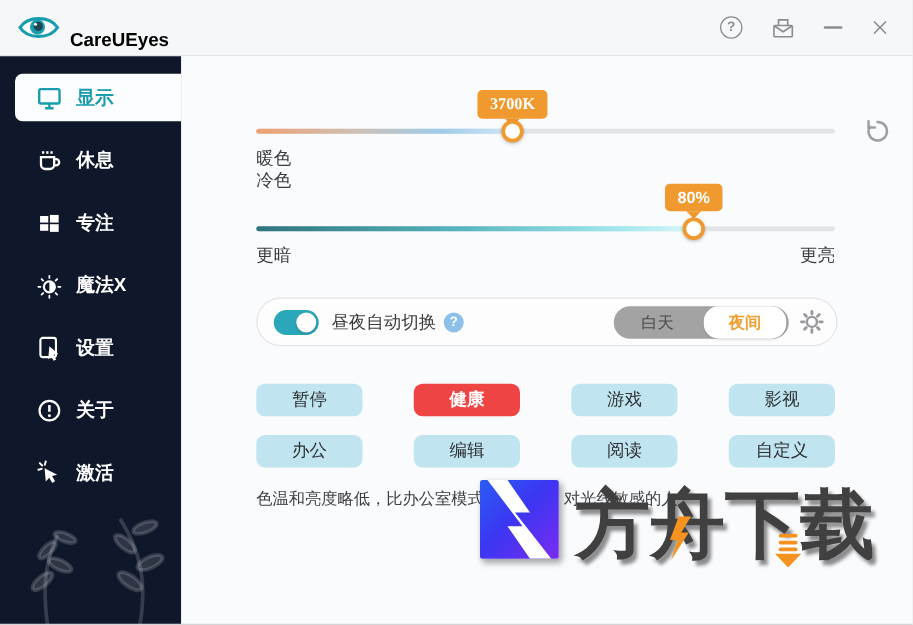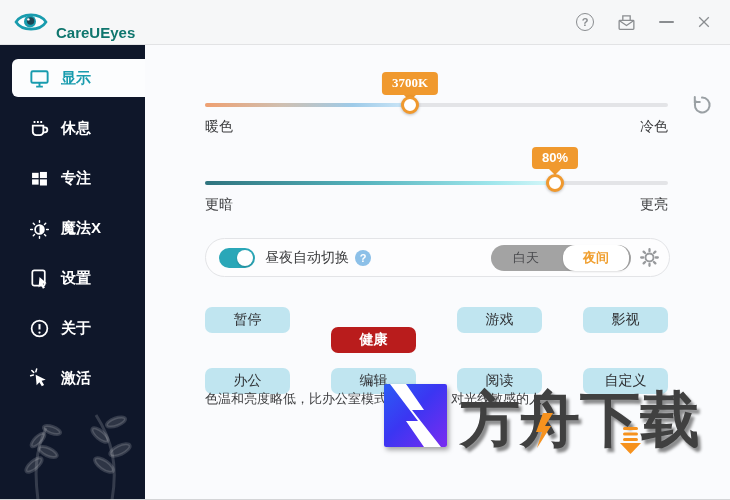--- a/index.html
+++ b/index.html
@@ -4,21 +4,21 @@
 <style>
   * { margin:0; padding:0; box-sizing:border-box; }
   html,body { width:730px; height:500px; }
   body { font-family:"Liberation Sans","DejaVu Sans",sans-serif; background:#fafbfd; position:relative; overflow:hidden; }
   .window { position:absolute; inset:0; box-shadow:inset 0 0 0 1px #d9dadc; }
 
   
   .titlebar { position:absolute; top:0; left:0; right:0; height:45px; background:#f6f7f8;
               border-bottom:1px solid #e2e3e5; display:flex; align-items:center; padding:0 18px 0 14px; }
   .app-logo { width:34px; height:28px; display:flex; align-items:center; }
-  .app-title { font-size:15px; font-weight:bold; color:#0f766e; margin-left:8px;margin-top:21px; }
+  .app-title { font-size:15px; font-weight:bold; color:#000000; margin-left:8px;margin-top:21px; }
   .tb-actions { margin-left:auto; display:flex; align-items:center; gap:22px; color:#8a8d90; }
   .tb-btn { display:flex; align-items:center; justify-content:center; cursor:default; }
   .help-circle { width:18px; height:18px; border:1.6px solid #8a8d90; border-radius:50%;
                  font-size:11px; font-weight:bold; display:flex; align-items:center; justify-content:center; }
   .min-bar { width:15px; height:2px; background:#8a8d90; border-radius:1px; }
 
   
   .sidebar { position:absolute; top:45px; left:0; width:145px; bottom:0; background:#0f172a; overflow:hidden; }
   .side-nav { padding-top:8px; position:relative; z-index:2; }
   .side-item { height:50px; display:flex; align-items:center; color:#fff; font-size:15px; font-weight:bold; cursor:pointer; }
@@ -61,21 +61,21 @@
   .seg-opt.selected { background:#fff; border-radius:12px; margin:2px; padding:4px 20px; color:#f0a032;
                       font-weight:bold; box-shadow:0 1px 2px rgba(0,0,0,.12); }
   .gear-btn { margin-left:8px; color:#97999c; display:flex; align-items:center; cursor:pointer; }
 
   
   .presets { position:absolute; left:60px; top:262px; width:463px; display:grid;
              grid-template-columns:repeat(4,85px); justify-content:space-between; row-gap:15px; }
   .preset-btn { height:26px; border-radius:7px; background:#c0e5f0; color:#2e3033; font-size:14px;
                 display:flex; align-items:center; justify-content:center; cursor:pointer;
                 font-family:inherit; border:none; }
-  .preset-btn.active { background:#b91c1c; color:#fff; font-weight:bold;margin-top:20px; }
+  .preset-btn.active { background:#ef4444; color:#fff; font-weight:bold; }
 
   
   .description { position:absolute; left:60px; top:345px; font-size:13px; color:#3c3d3f; white-space:nowrap; }
   .desc-gap { display:inline-block; width:64px; }
 
   
   .watermark { position:absolute; left:384px; top:384px; z-index:50; display:flex; align-items:flex-start; }
   .wm-logo { width:63px; height:63px; border-radius:2px; flex:0 0 auto;
              background:linear-gradient(135deg,#2b5cf5 0%,#3b36f2 45%,#7a2cf0 100%);
              box-shadow:2px 3px 5px rgba(0,0,0,.35); }
@@ -216,21 +216,21 @@
     <div class="track" style="top:58px;">
       <div class="fill fill-temp"></div>
     </div>
     <div class="handle" style="left:265px; top:60px;"></div>
     <div class="reset-btn">
       <svg width="24" height="24" viewBox="0 0 24 24" fill="none" stroke="currentColor" stroke-width="2" stroke-linecap="round">
         <path d="M4.8,4 v5 h5"></path>
         <path d="M5.8,8.3 A7.4,7.4 0 1 0 12,4.6"></path>
       </svg>
     </div>
-    <div class="slider-labels" style="top:73px;">
+    <div class="slider-labels" style="top:73px;flex-direction:column;">
       <span>暖色</span>
       <span>冷色</span>
     </div>
 
     <div class="badge" style="left:410px; top:102px;">80%</div>
     <div class="track" style="top:136px;">
       <div class="fill fill-bright"></div>
     </div>
     <div class="handle" style="left:410px; top:138px;"></div>
     <div class="slider-labels" style="top:151px;">

